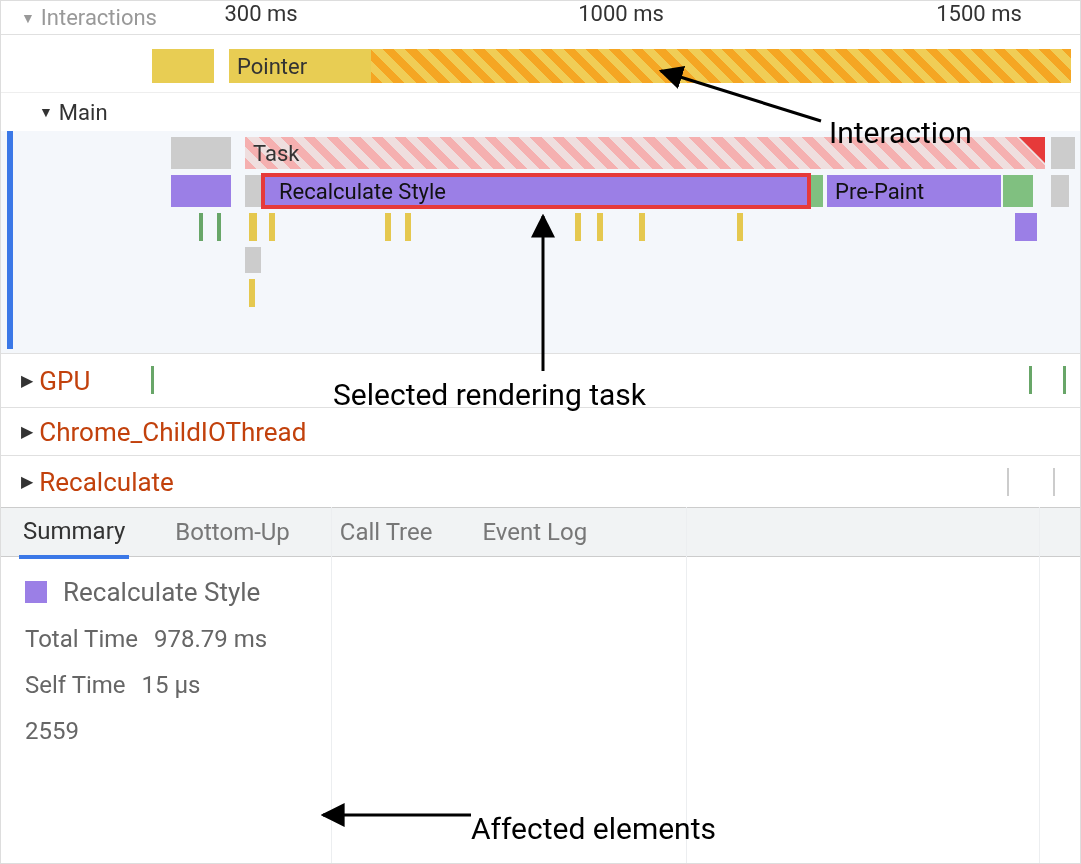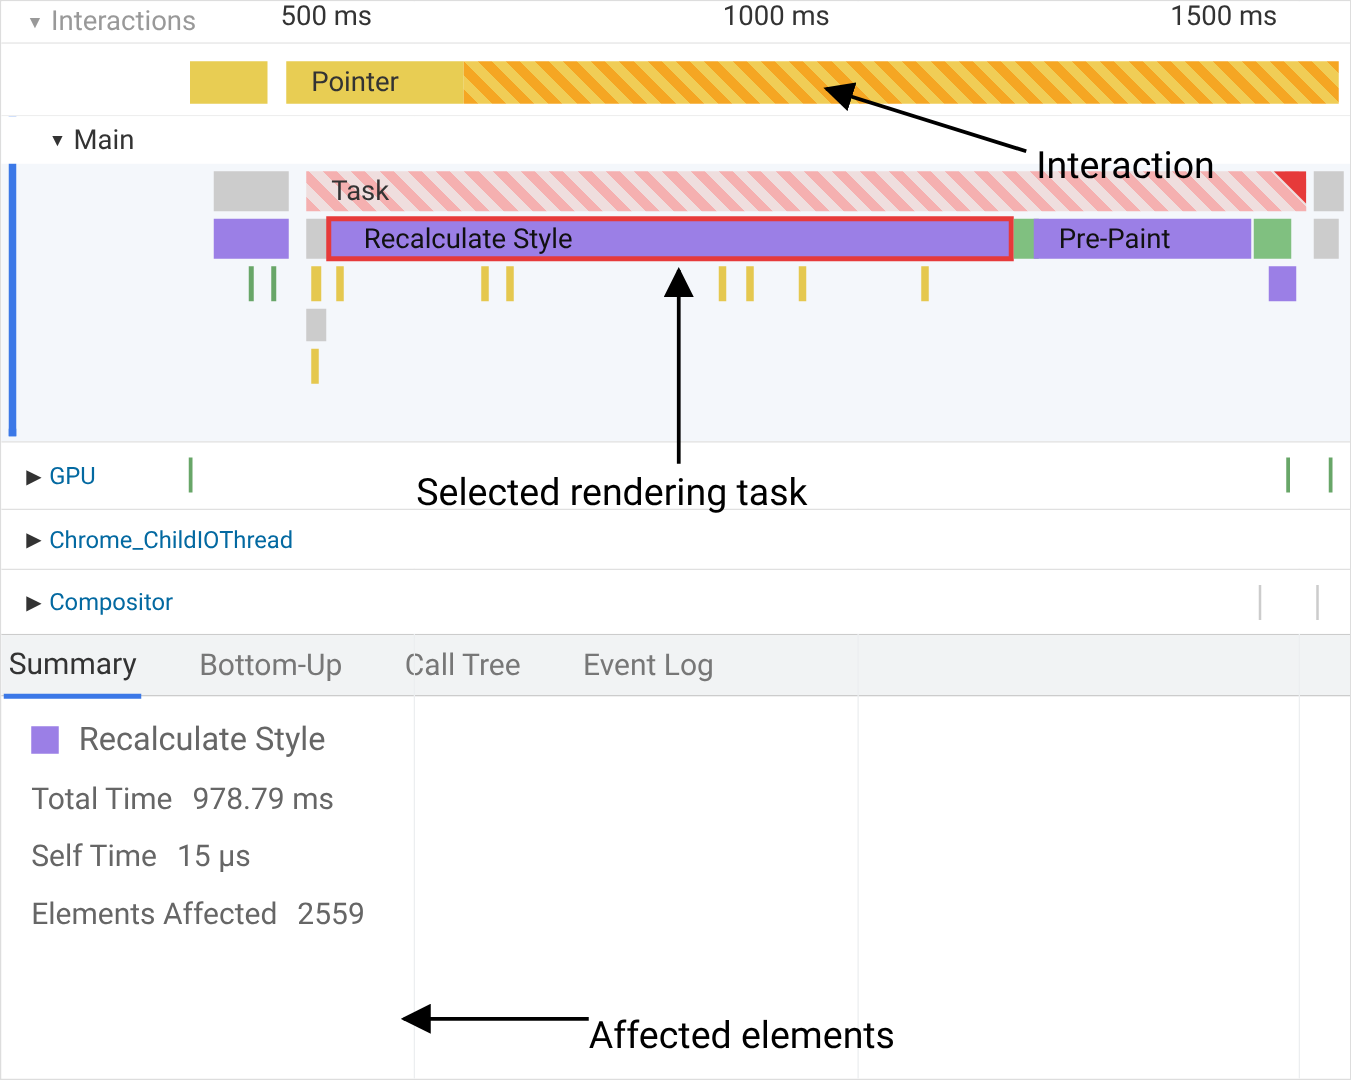--- a/index.html
+++ b/index.html
@@ -64,21 +64,21 @@
     position: relative;
     z-index: 2;
   }
   .block {
     position: absolute;
     height: 30px;
     font-size: 22px;
     color: #333;
     display: flex;
     align-items: center;
-    padding-left: 20px;
+    padding-left: 8px;
     overflow: hidden;
     white-space: nowrap;
   }
   .stripe-orange {
     background: repeating-linear-gradient(45deg, #f5a623, #f5a623 8px, #f0cd56 8px, #f0cd56 16px);
   }
   .stripe-red {
     background: repeating-linear-gradient(45deg, #f5b0b0, #f5b0b0 8px, #efdede 8px, #efdede 16px);
   }
   .yellow { background: #e8cd53; }
@@ -110,29 +110,29 @@
   }
   .subtrack {
     height: 40px;
     position: relative;
     border-top: 1px solid #e0e0e0;
     background: #fff;
     display: flex;
     align-items: center;
   }
   .subtrack .arrow { margin-left: 20px; margin-right: 6px; font-size: 16px; color: #333; }
-  .subtrack .label { font-size: 19px; color: #0369a1; }
+  .subtrack .label { font-size: 26px; color: #c2410c; }
   .tabs {
     height: 50px;
     background: #f1f3f4;
     border-top: 1px solid #ccc;
     border-bottom: 1px solid #ccc;
     display: flex;
     align-items: center;
-    padding-left: 2px;
+    padding-left: 18px;
     gap: 42px;
     font-size: 24px;
     color: #777;
   }
   .tabs .tab { cursor: pointer; padding: 10px 4px; }
   .tabs .tab.active {
     color: #333;
     border-bottom: 4px solid #3b78e7;
     margin-bottom: -2px;
   }
@@ -163,21 +163,21 @@
 
 <div class="vgrid" style="left:330px"></div>
 <div class="vgrid" style="left:685px"></div>
 <div class="vgrid" style="left:1038px"></div>
 
 <div class="timeline-ruler">
   <div style="position:absolute;left:20px;top:4px;display:flex;align-items:center;color:#999;font-size:22px">
     <span style="margin-right:6px;font-size:14px;color:#999">▼</span>
     <span>Interactions</span>
   </div>
-  <span class="tick-label" style="left:260px">500 ms</span>
+  <span class="tick-label" style="left:260px">300 ms</span>
   <span class="tick-label" style="left:620px">1000 ms</span>
   <span class="tick-label" style="left:978px">1500 ms</span>
 </div>
 
 <div class="interactions-row" style="height:58px">
   <div class="block yellow" style="left:151px;width:62px;top:14px;height:34px"></div>
   <div class="block yellow" style="left:228px;width:142px;top:14px;height:34px">
     <span>Pointer</span>
   </div>
   <div class="block stripe-orange" style="left:370px;width:700px;top:14px;height:34px"></div>
@@ -233,21 +233,21 @@
   <div class="tiny-green" style="left:1062px;top:12px;height:28px;width:3px"></div>
 </div>
 
 <div class="subtrack" style="height:48px">
   <span class="arrow">▶</span>
   <span class="label">Chrome_ChildIOThread</span>
 </div>
 
 <div class="subtrack" style="height:52px">
   <span class="arrow">▶</span>
-  <span class="label">Compositor</span>
+  <span class="label">Recalculate</span>
   <div style="position:absolute;left:1006px;top:12px;width:2px;height:28px;background:#ccc"></div>
   <div style="position:absolute;left:1052px;top:12px;width:2px;height:28px;background:#ccc"></div>
 </div>
 
 <div class="tabs">
   <div class="tab active">Summary</div>
   <div class="tab">Bottom-Up</div>
   <div class="tab">Call Tree</div>
   <div class="tab">Event Log</div>
 </div>
@@ -259,21 +259,20 @@
   </div>
   <div class="summary-row">
     <span>Total Time</span>
     <span>978.79 ms</span>
   </div>
   <div class="summary-row">
     <span>Self Time</span>
     <span>15 µs</span>
   </div>
   <div class="summary-row">
-    <span>Elements Affected</span>
     <span>2559</span>
   </div>
 </div>
 
 <svg class="arrow-line" style="left:0;top:0;width:1081px;height:864px" viewBox="0 0 1081 864">
   <defs>
     <marker id="ah" viewBox="0 0 10 10" refX="9" refY="5" markerWidth="8" markerHeight="8" orient="auto-start-reverse">
       <path d="M0,0 L10,5 L0,10 z" fill="#000"></path>
     </marker>
   </defs>

